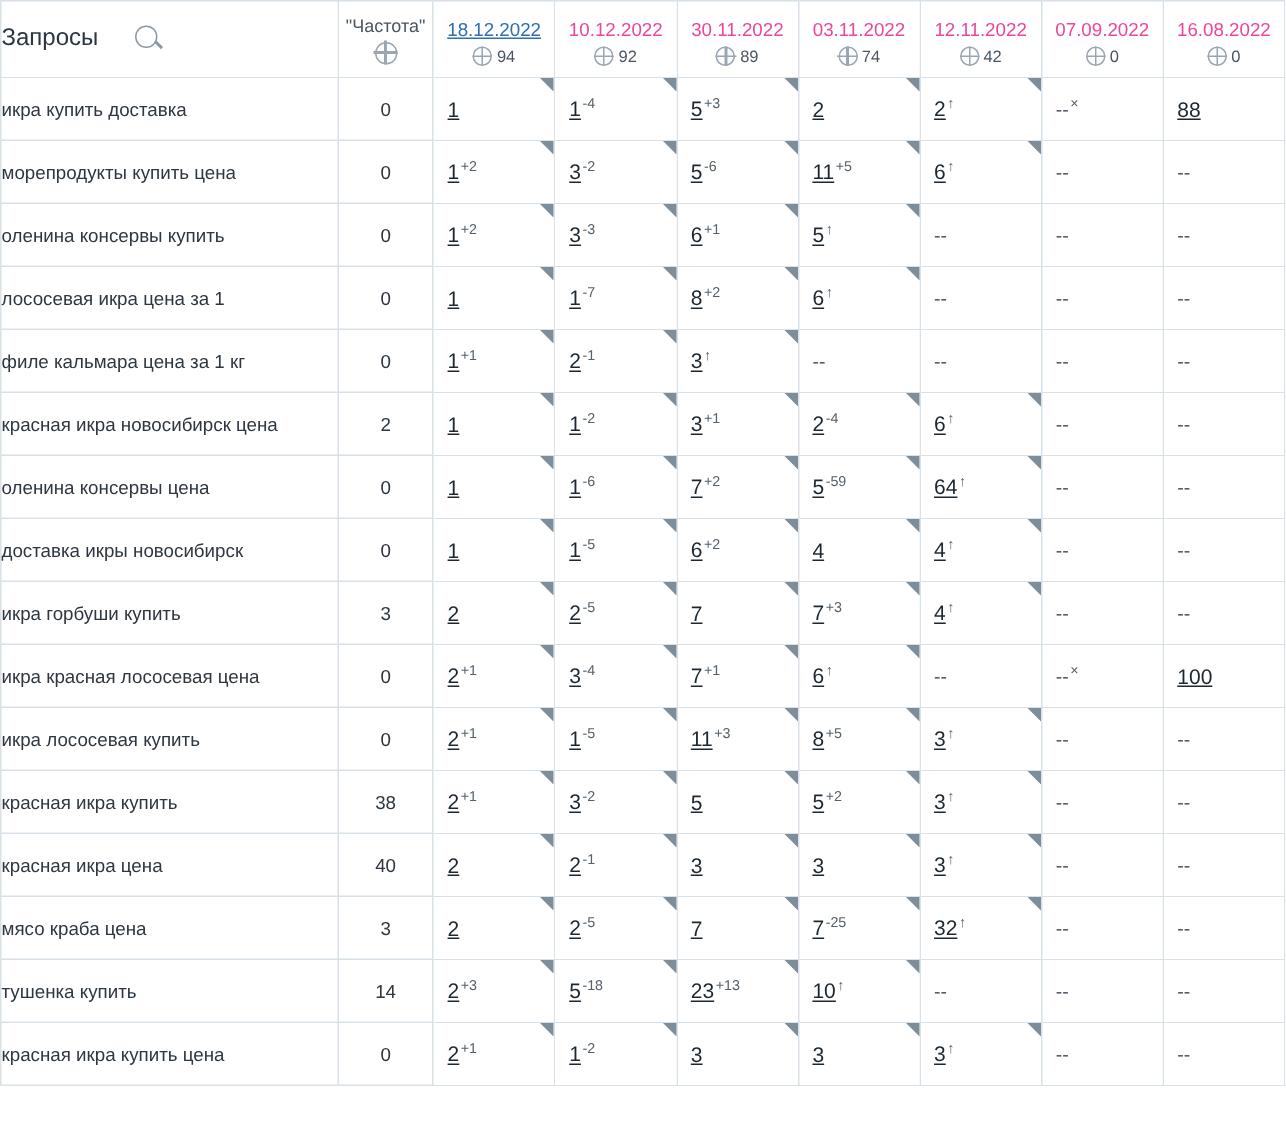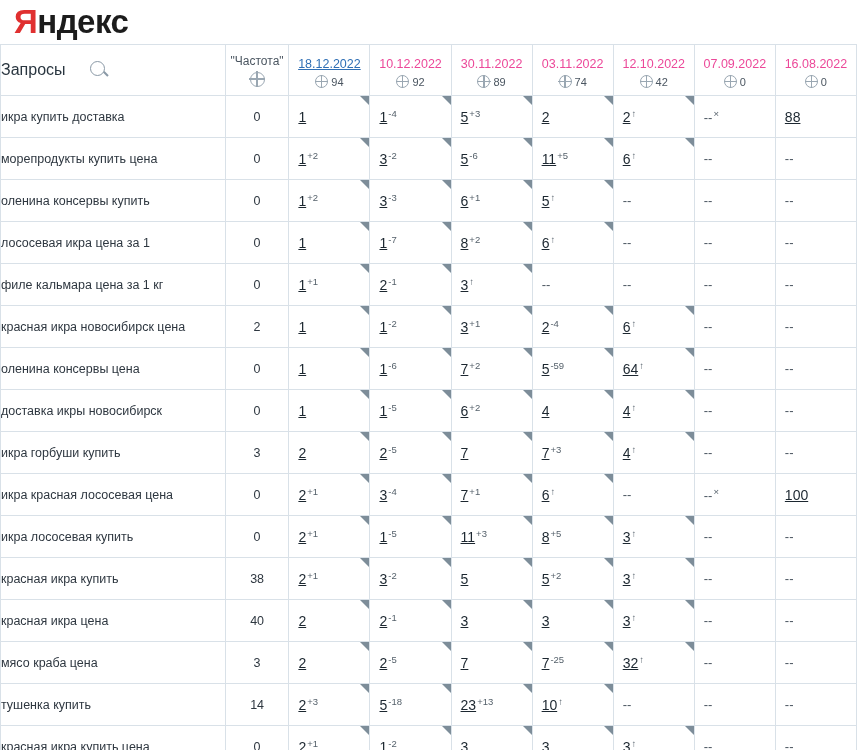--- a/index.html
+++ b/index.html
@@ -203,23 +203,20 @@
   .f-pink      { background: #fbdde3; }
   .f-pink2     { background: #fcd9e0; }
   .f-cream     { background: #fbf3dc; }
   .f-white     { background: #ffffff; }
 </style>
 </head>
 <body>
 
 <div id="app">
 
-  <div class="logo-bar">
-    <span class="logo"><span class="ya-red">Я</span><span>ндекс</span></span>
-  </div>
 
   <table class="rank-table">
     <colgroup>
       <col style="width:219px">
       <col style="width:62px">
       <col style="width:79px">
       <col style="width:79px">
       <col style="width:79px">
       <col style="width:79px">
       <col style="width:79px">
@@ -260,21 +257,21 @@
             </div>
         </th>
         <th>
           <div class="date-head">03.11.2022</div>
           <div class="subcount">
               <span class="mini-globe"></span>
               <span>74</span>
             </div>
         </th>
         <th>
-          <div class="date-head">12.10.2022</div>
+          <div class="date-head">12.11.2022</div>
           <div class="subcount">
               <span class="mini-globe"></span>
               <span>42</span>
             </div>
         </th>
         <th>
           <div class="date-head">07.09.2022</div>
           <div class="subcount">
               <span class="mini-globe"></span>
               <span>0</span>

